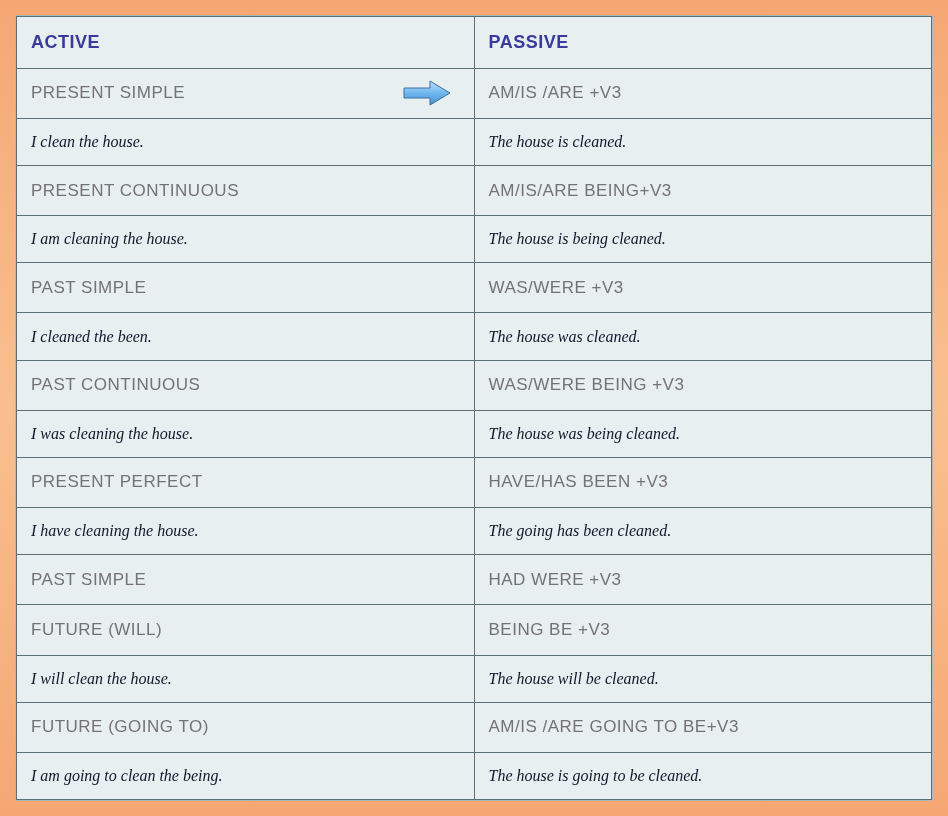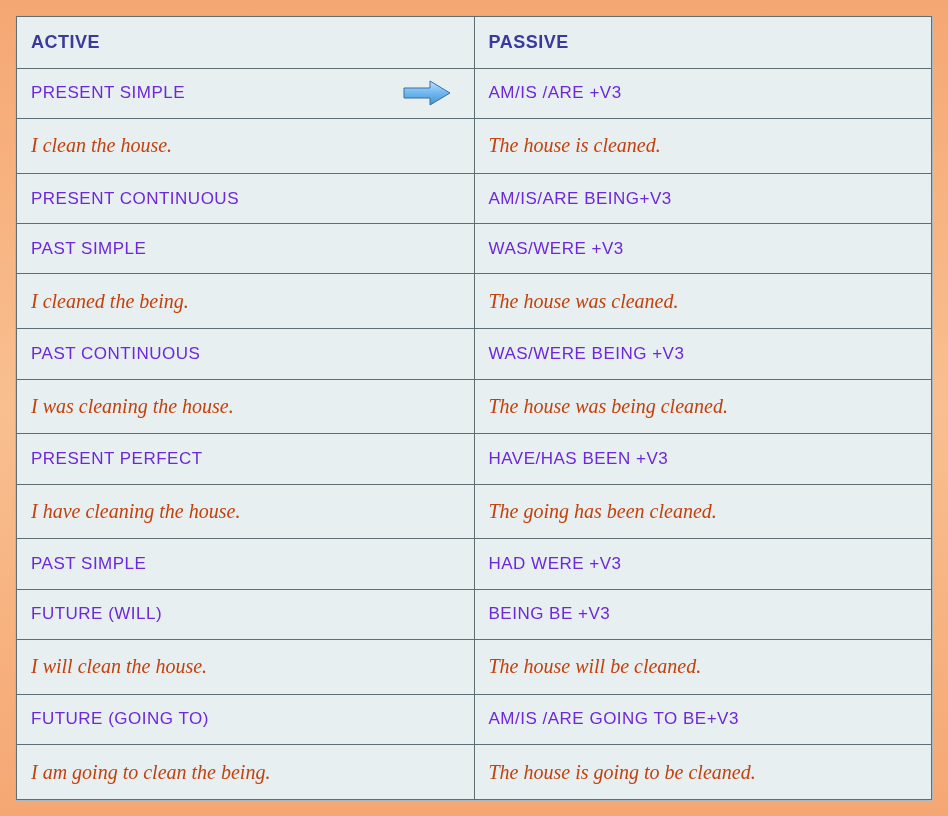--- a/index.html
+++ b/index.html
@@ -31,28 +31,28 @@
   }
   .header-cell {
     font-family: Verdana, Geneva, sans-serif;
     font-weight: bold;
     color: #3a3a9c;
     font-size: 18px;
     letter-spacing: 0.5px;
   }
   .tense-label {
     font-family: Verdana, Geneva, sans-serif;
-    color: #6d28d9;
+    color: #737373;
     font-size: 17px;
     letter-spacing: 0.5px;
   }
   .example {
     font-style: italic;
-    color: #c2410c;
-    font-size: 20px;
+    color: #0f172a;
+    font-size: 16px;
   }
   .arrow {
     position: absolute;
     right: 22px;
     top: 50%;
     transform: translateY(-50%);
     width: 50px;
     height: 28px;
   }
 </style>
@@ -81,25 +81,29 @@
         </tr>
         <tr>
           <td class="example">I clean the house.</td>
           <td class="example">The house is cleaned.</td>
         </tr>
         <tr>
           <td class="tense-label"><span>PRESENT CONTINUOUS</span></td>
           <td class="tense-label">AM/IS/ARE BEING+V3</td>
         </tr>
         <tr>
+          <td class="example">I am cleaning the house.</td>
+          <td class="example">The house is being cleaned.</td>
+        </tr>
+        <tr>
           <td class="tense-label"><span>PAST SIMPLE</span></td>
           <td class="tense-label">WAS/WERE +V3</td>
         </tr>
         <tr>
-          <td class="example">I cleaned the being.</td>
+          <td class="example">I cleaned the been.</td>
           <td class="example">The house was cleaned.</td>
         </tr>
         <tr>
           <td class="tense-label"><span>PAST CONTINUOUS</span></td>
           <td class="tense-label">WAS/WERE BEING +V3</td>
         </tr>
         <tr>
           <td class="example">I was cleaning the house.</td>
           <td class="example">The house was being cleaned.</td>
         </tr>

